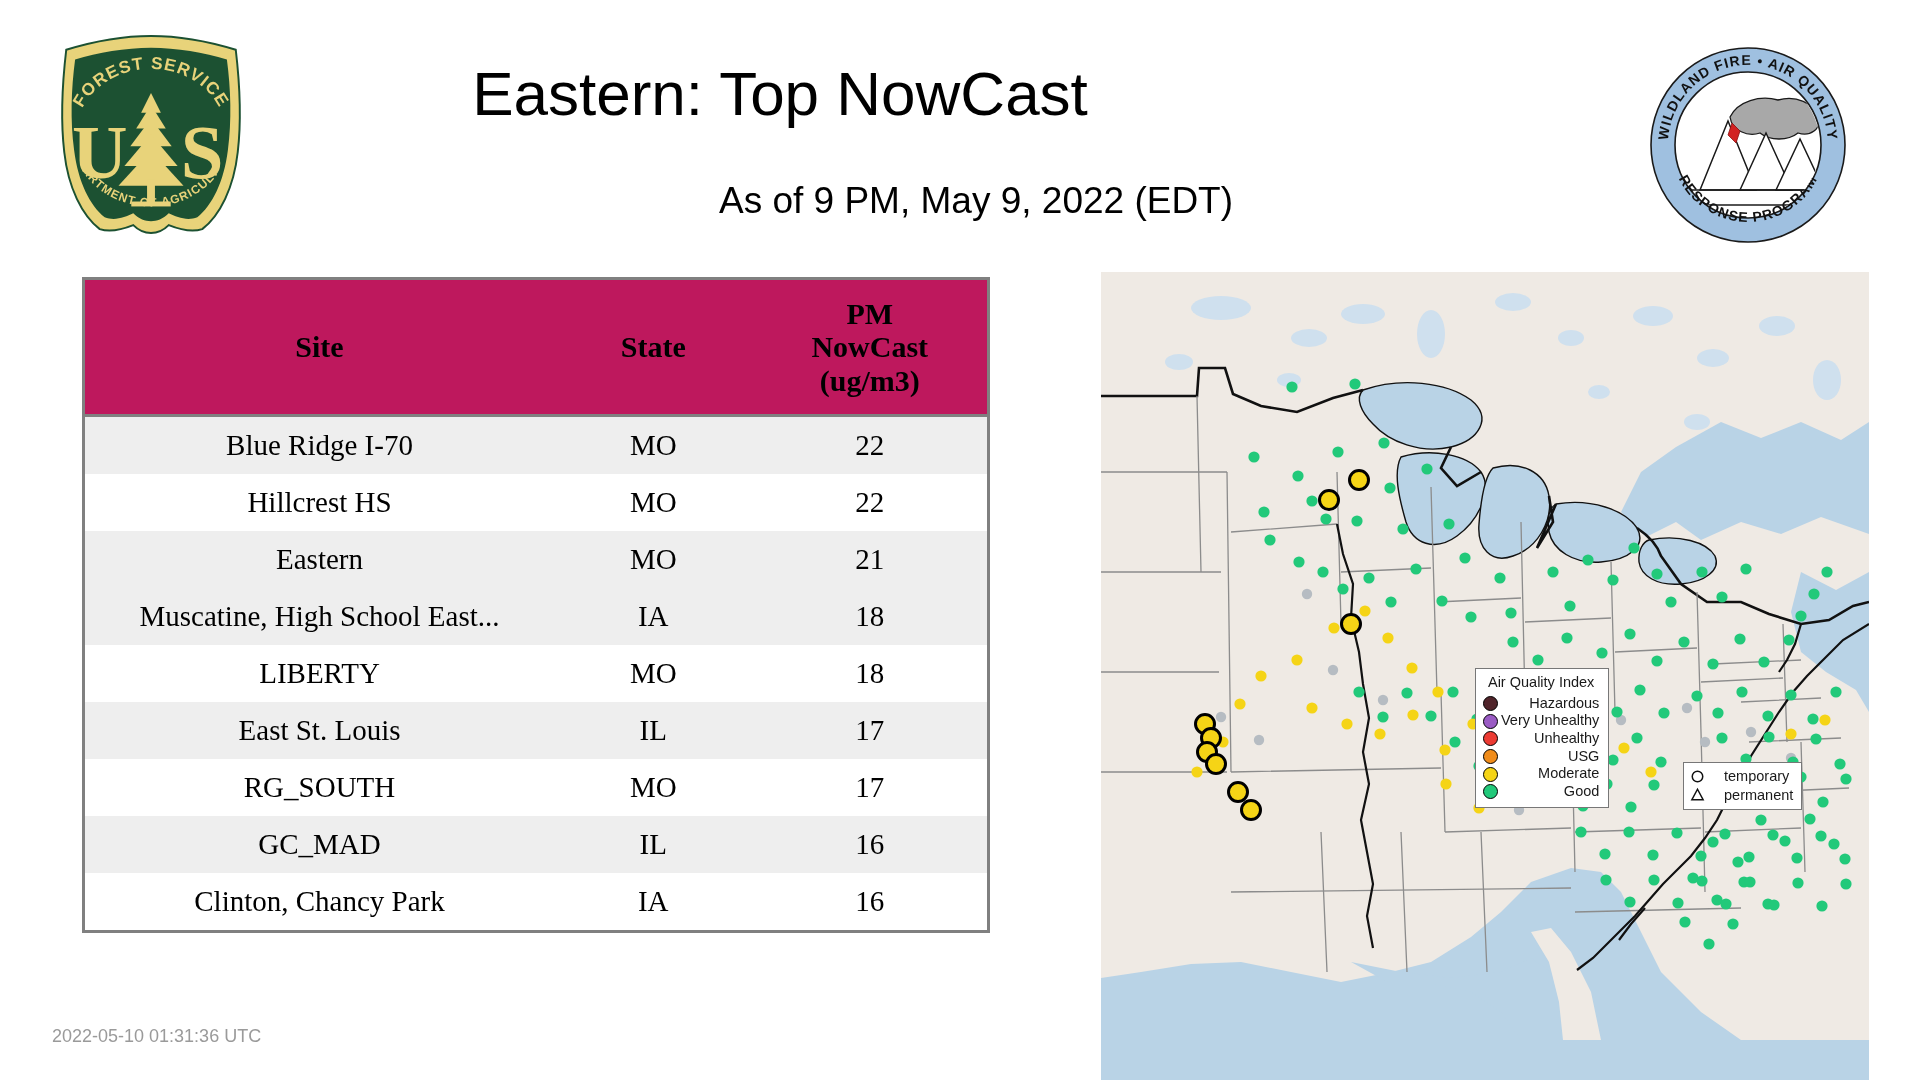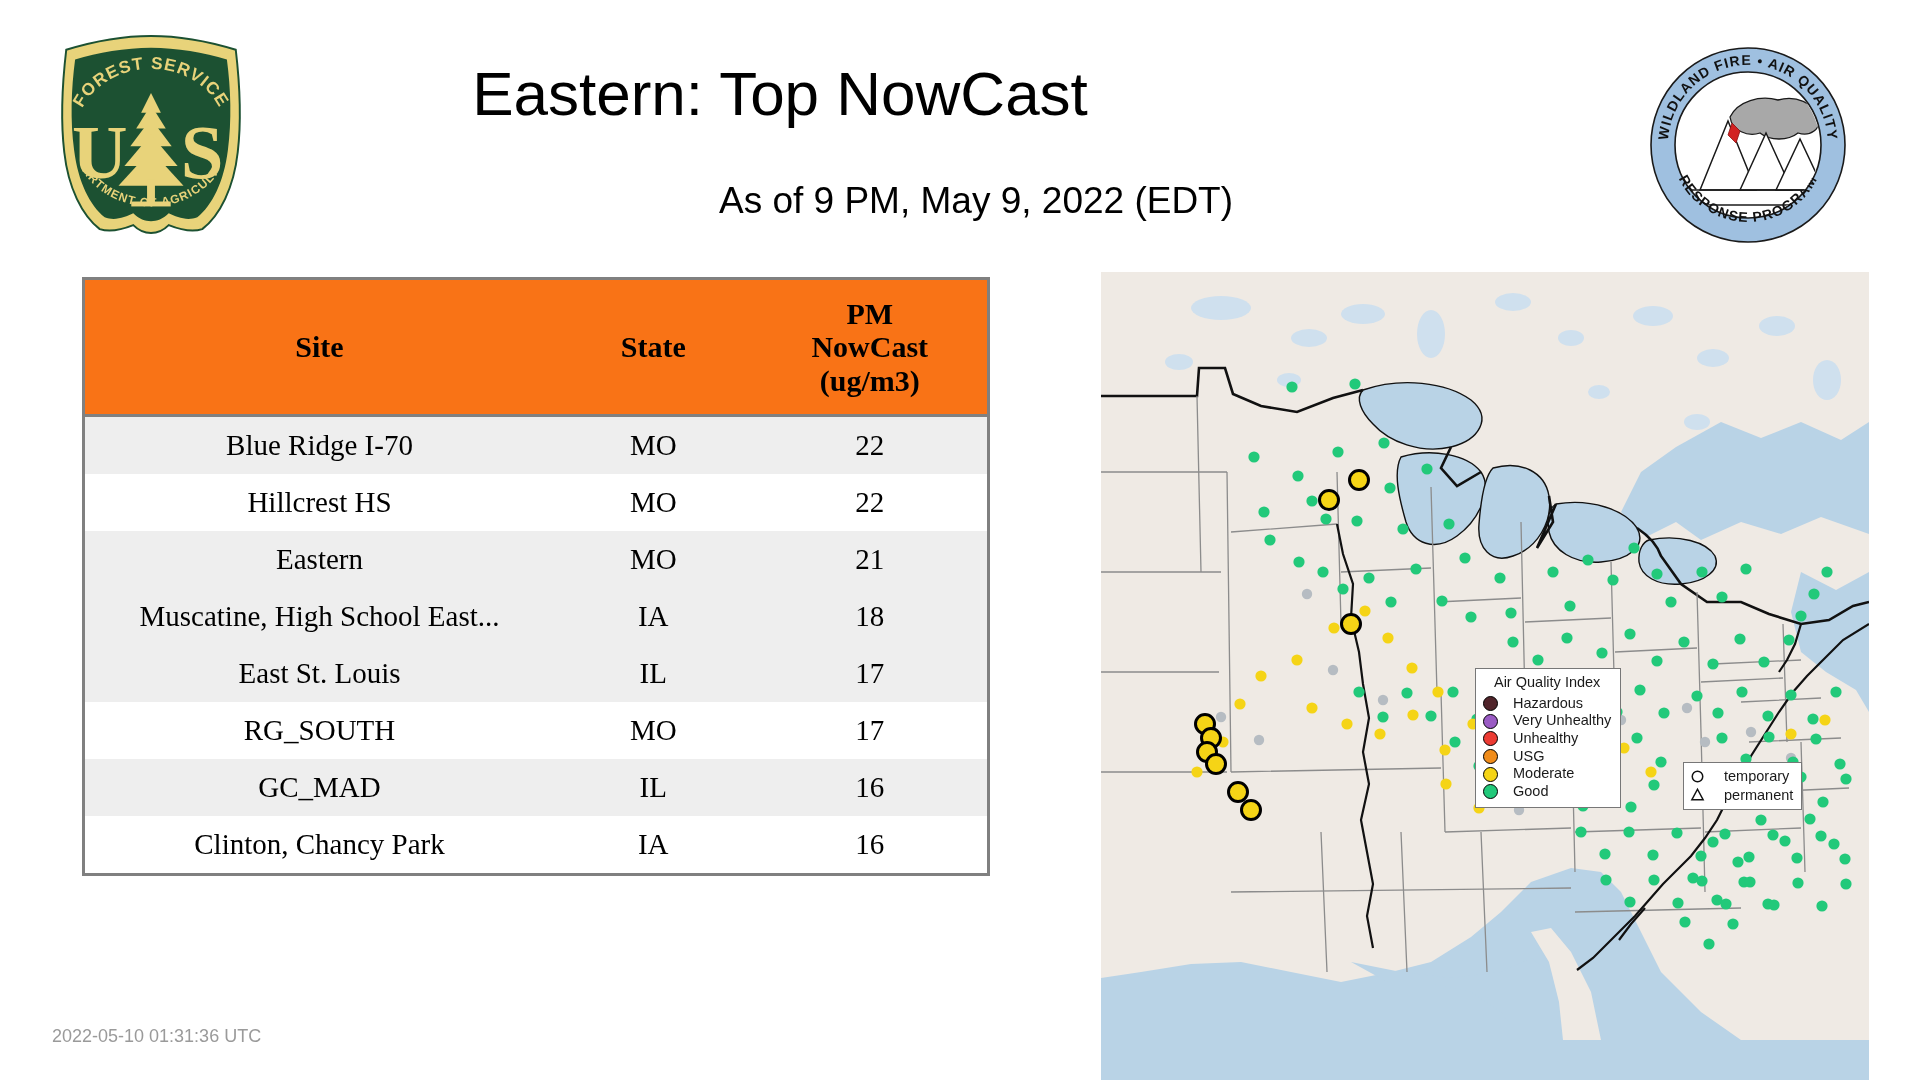--- a/index.html
+++ b/index.html
@@ -69,21 +69,21 @@
     box-sizing: border-box;
     background: #ffffff;
   }
   table.nowcast {
     border-collapse: collapse;
     width: 100%;
     table-layout: fixed;
     font-family: "Liberation Serif", serif;
   }
   table.nowcast thead th {
-    background: #f97316;
+    background: #be185d;
     font-weight: bold;
     font-size: 30px;
     color: #000000;
     text-align: center;
     padding: 8px 4px;
     height: 118px;
     vertical-align: middle;
     border-bottom: 3px solid #808080;
     line-height: 1.12;
   }
@@ -130,22 +130,23 @@
   }
   .legend-aqi .legend-title {
     text-align: center;
     font-size: 14.5px;
     margin-bottom: 3px;
     padding: 0 2px;
   }
   .legend-aqi .legend-row {
     display: flex;
     align-items: center;
-    gap: 15px;
+    gap: 3px;
     white-space: nowrap;
+    justify-content: space-between;
   }
   .legend-aqi .swatch {
     width: 13px;
     height: 13px;
     border-radius: 50%;
     border: 1.4px solid #000000;
     flex: 0 0 auto;
   }
   .legend-shape {
     position: absolute;
@@ -293,20 +294,25 @@
           <td>22</td>
         </tr>
         <tr class="odd">
           <td>Eastern</td>
           <td>MO</td>
           <td>21</td>
         </tr>
         <tr class="odd">
           <td>Muscatine, High School East...</td>
           <td>IA</td>
+          <td>18</td>
+        </tr>
+        <tr class="even">
+          <td>LIBERTY</td>
+          <td>MO</td>
           <td>18</td>
         </tr>
         <tr class="odd">
           <td>East St. Louis</td>
           <td>IL</td>
           <td>17</td>
         </tr>
         <tr class="even">
           <td>RG_SOUTH</td>
           <td>MO</td>

